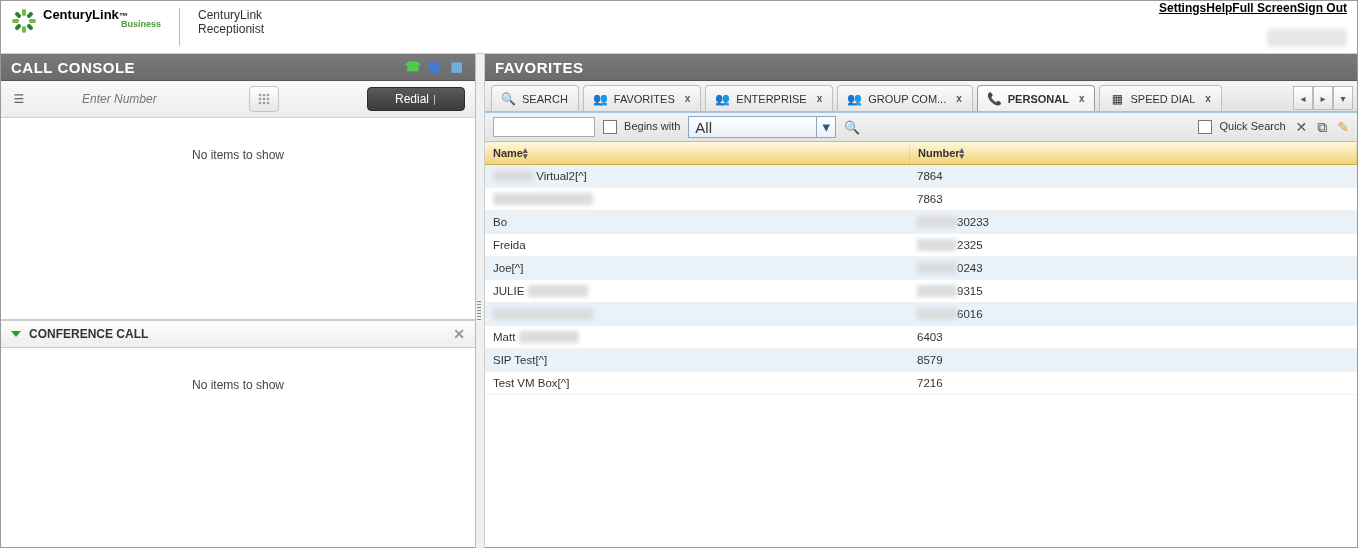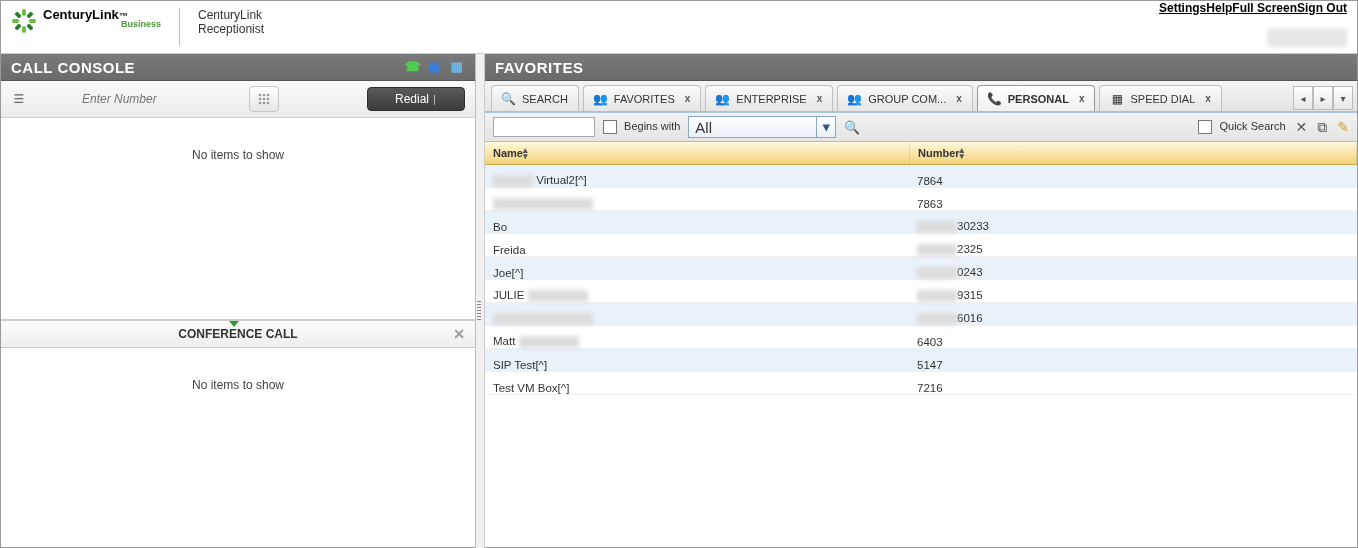--- a/index.html
+++ b/index.html
@@ -224,21 +224,20 @@
     background: linear-gradient(#fdfdfd, #eee);
     border-top: 1px solid #ccc;
     border-bottom: 1px solid #ccc;
     display: flex;
     align-items: center;
     padding: 0 10px;
     font-size: 12px;
     font-weight: bold;
     color: #333;
     position: relative;
-    flex-direction: column;
   }
   .tri-down {
     width: 0;
     height: 0;
     border-left: 5px solid transparent;
     border-right: 5px solid transparent;
     border-top: 6px solid #2e9b2e;
     margin-right: 8px;
   }
   .conf-close {
@@ -404,21 +403,21 @@
   .col-number { flex: 1; }
   .sort-ind { font-size: 9px; color: #555; line-height: 0.7; display: flex; flex-direction: column; }
   
   .tbl-body {
     flex: 1;
     overflow: auto;
   }
   .tr {
     height: 22px;
     display: flex;
-    align-items: flex-end;
+    align-items: center;
     font-size: 11.5px;
     color: #333;
     border-bottom: 1px solid #f0f0f0;
   }
   .tr.even { background: #e9f1f9; }
   .tr.odd  { background: #fff; }
   .td { padding-left: 8px; }
   .td.col-name { width: 416px; }
   .td.col-number { flex: 1; }
   .blur {
@@ -635,21 +634,21 @@
           <div class="tr even">
             <div class="td col-name"><span class="blur w100"></span></div>
             <div class="td col-number"><span class="blur w40"></span>6016</div>
           </div>
           <div class="tr odd">
             <div class="td col-name">Matt <span class="blur w60"></span></div>
             <div class="td col-number">6403</div>
           </div>
           <div class="tr even">
             <div class="td col-name">SIP Test[^]</div>
-            <div class="td col-number">5147</div>
+            <div class="td col-number">8579</div>
           </div>
           <div class="tr odd">
             <div class="td col-name">Test VM Box[^]</div>
             <div class="td col-number">7216</div>
           </div>
         </div>
     </div>
   </div>
 </div>
 

